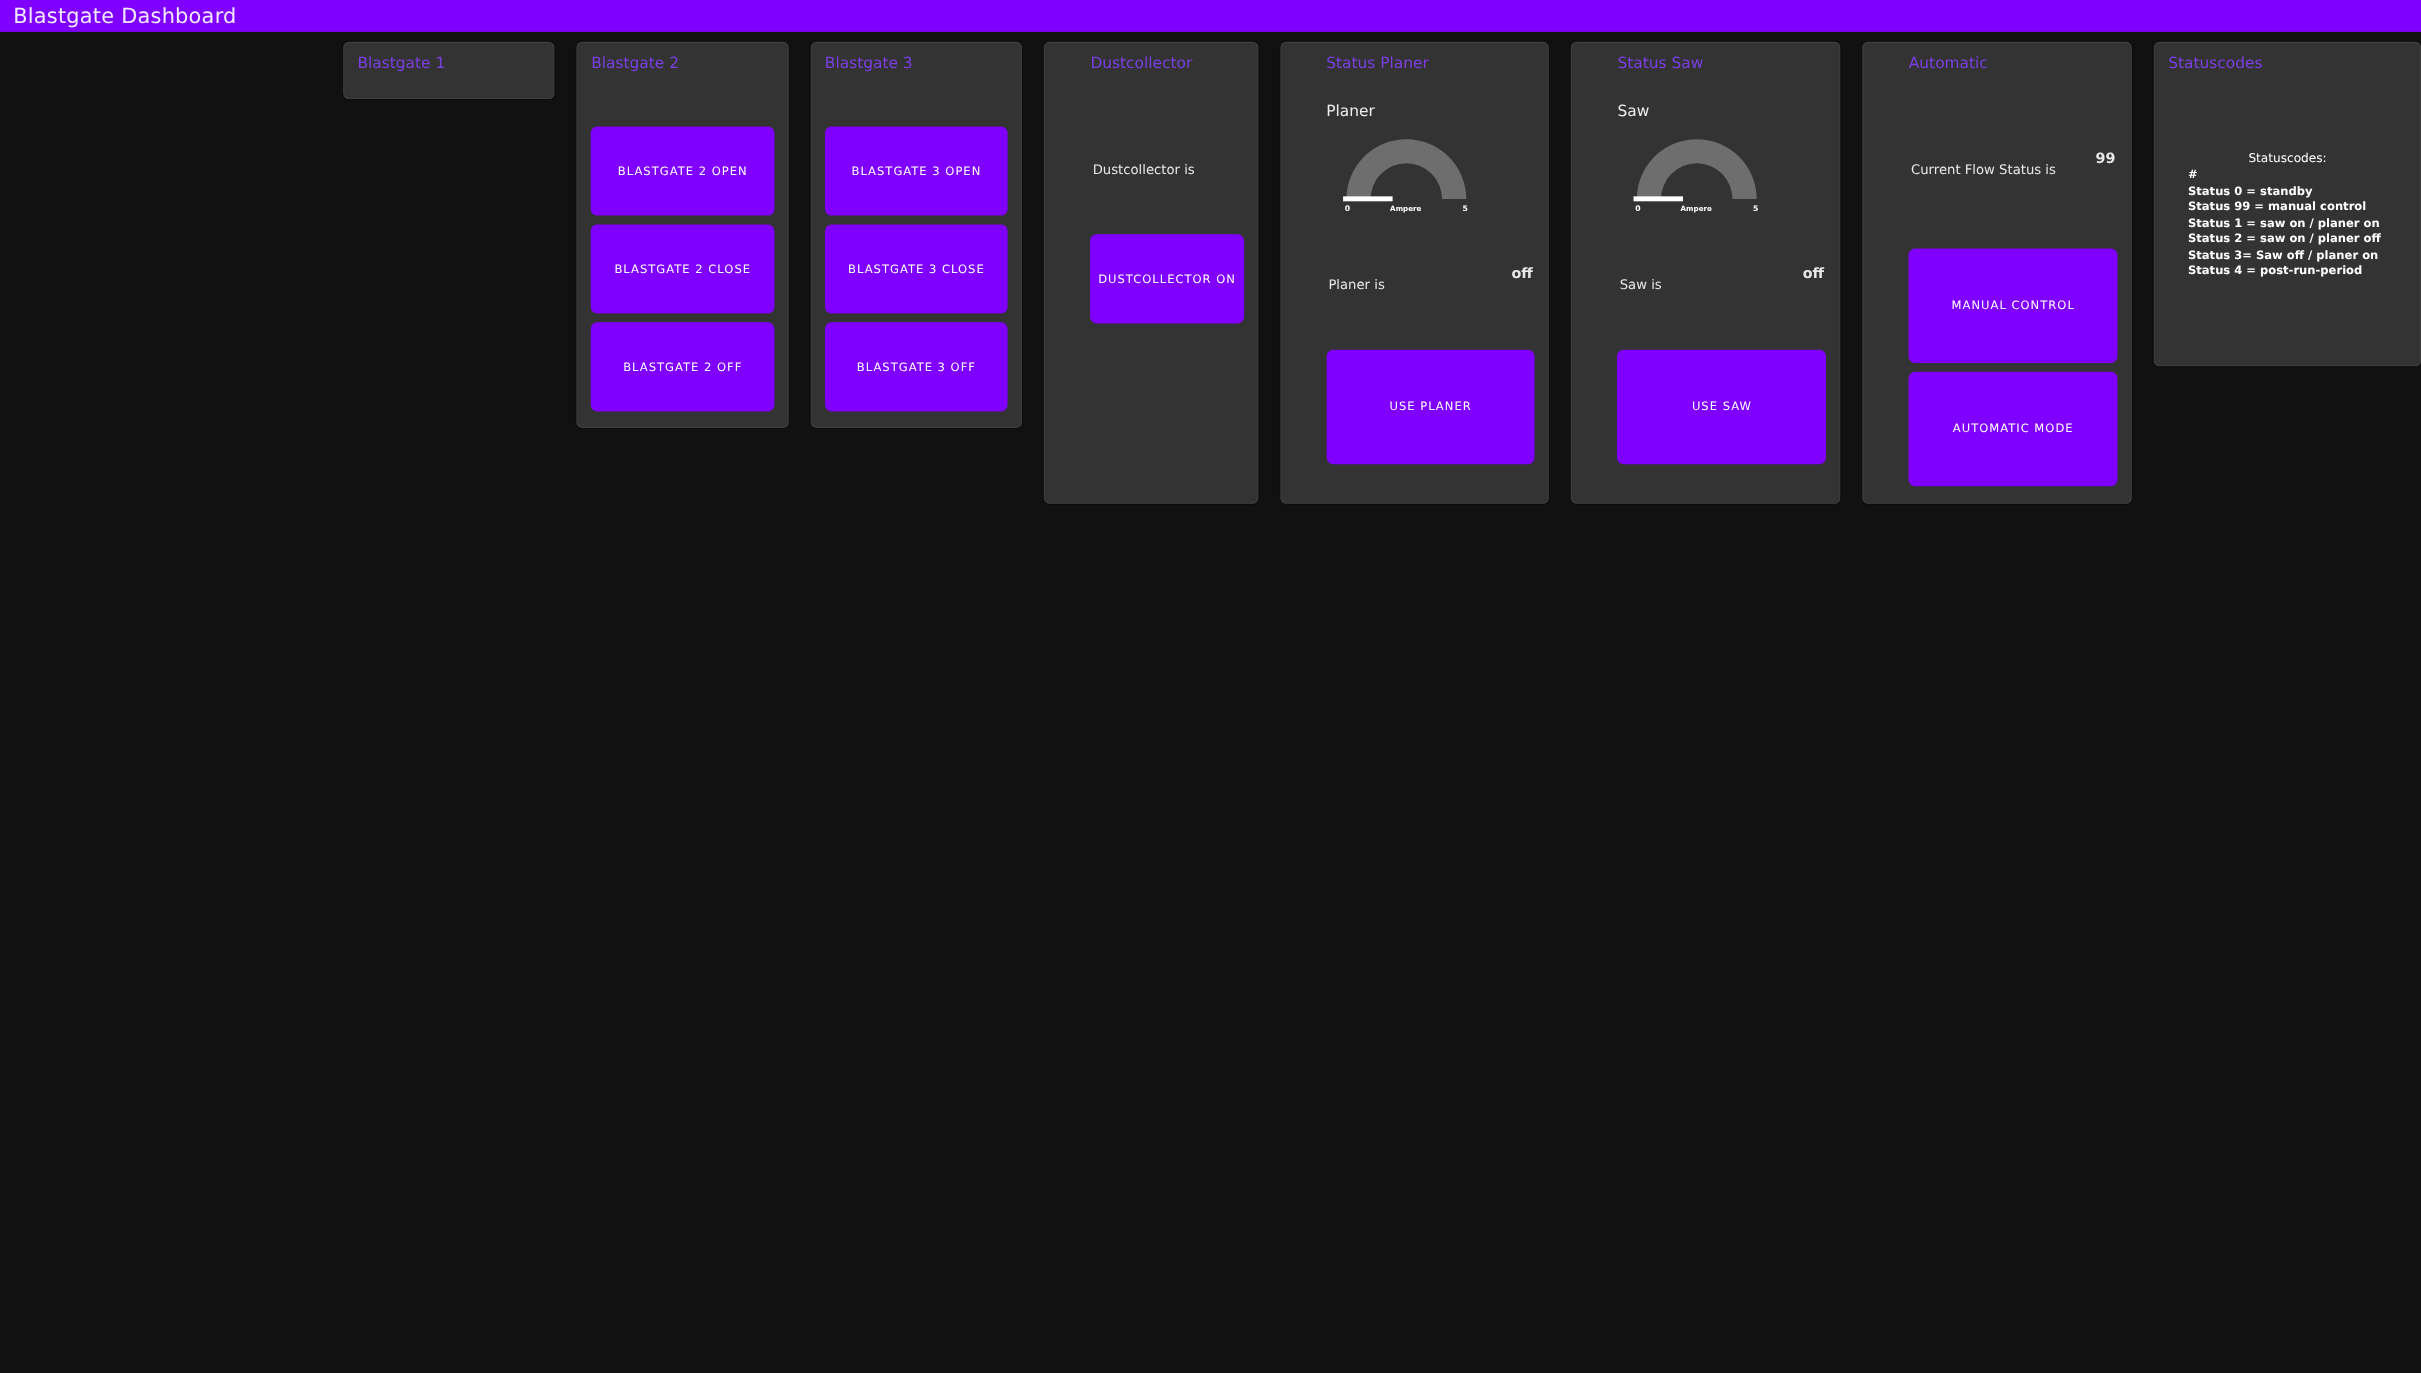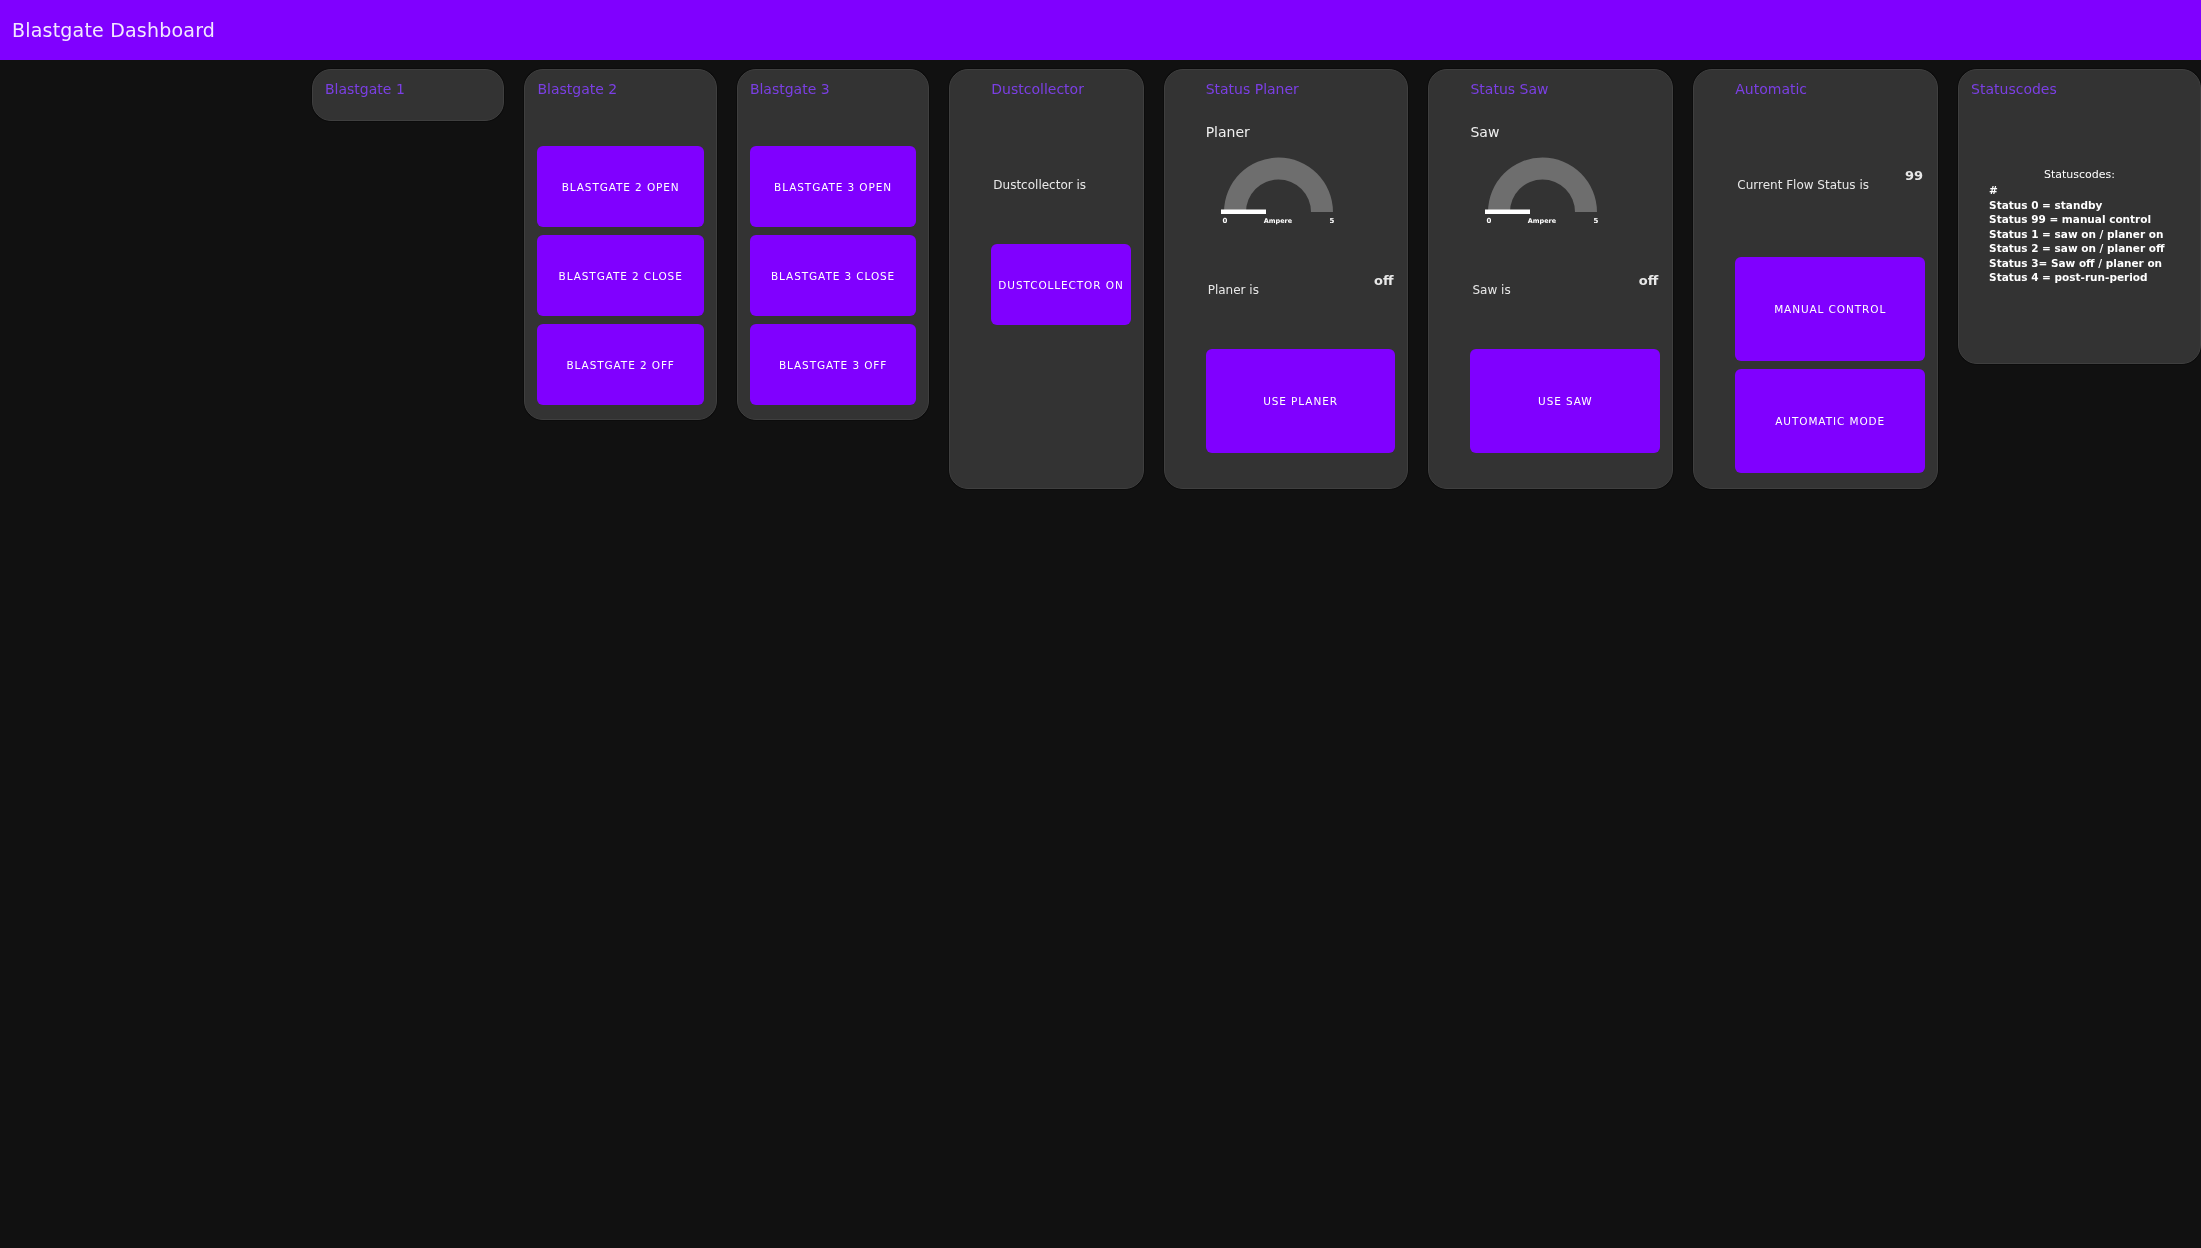--- a/index.html
+++ b/index.html
@@ -8,21 +8,21 @@
   html, body {
     width: 2201px;
     height: 1248px;
     background: #111111;
     font-family: "DejaVu Sans", sans-serif;
     overflow: hidden;
   }
 
   
   .appbar {
-    height: 60px;
+    height: 29px;
     background: #8000FF;
     display: flex;
     align-items: center;
     padding-left: 12px;
     width: 100%;
   }
   .appbar-title {
     color: #f2e8ff;
     font-size: 19px;
     font-family: "DejaVu Sans", sans-serif;
@@ -34,21 +34,21 @@
     display: flex;
     align-items: flex-start;
     gap: 20px;
     padding-top: 9px;
     padding-left: 312px;
   }
 
   .card {
     background: #333333;
     border: 1px solid #3f3f3f;
-    border-radius: 19px;
+    border-radius: 5px;
     width: 204px;
     padding: 10px 12px 14px 12px;
     display: flex;
     flex-direction: column;
     box-shadow: 0 0 0 1px rgba(0,0,0,0.25);
   }
   .card.tall { min-height: 420px; padding-left: 41px; }
 
   .card-title {
     color: #7B3FE4;

